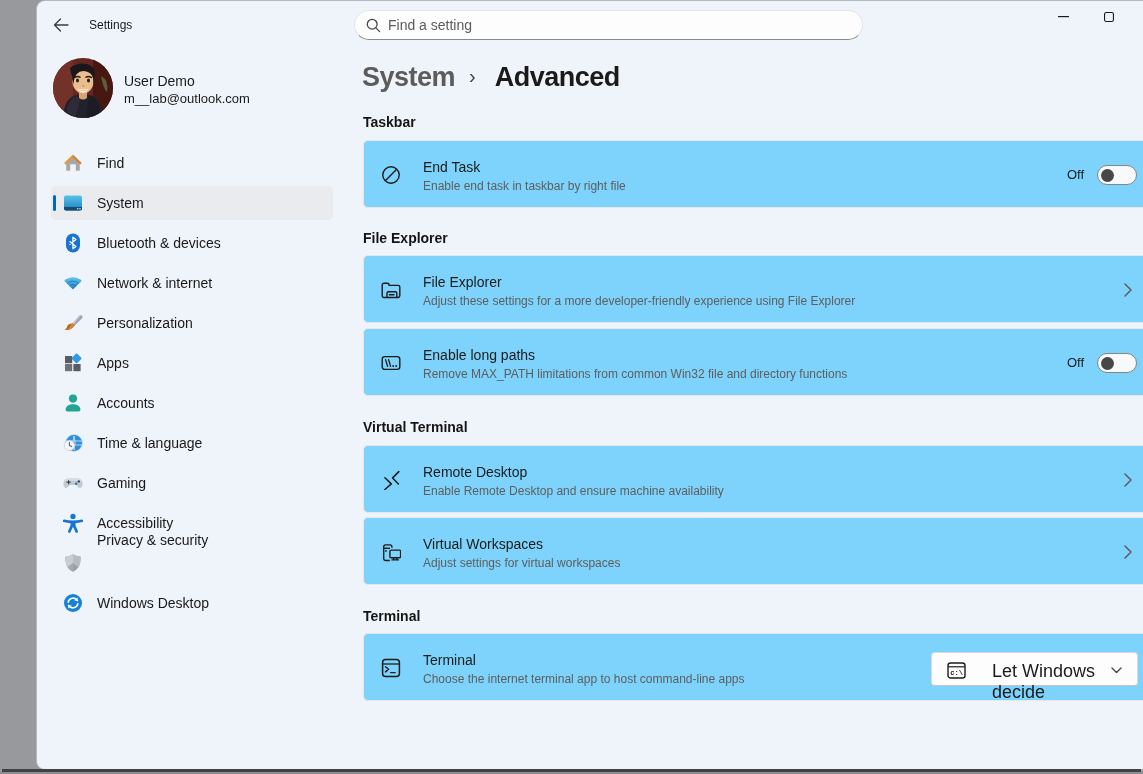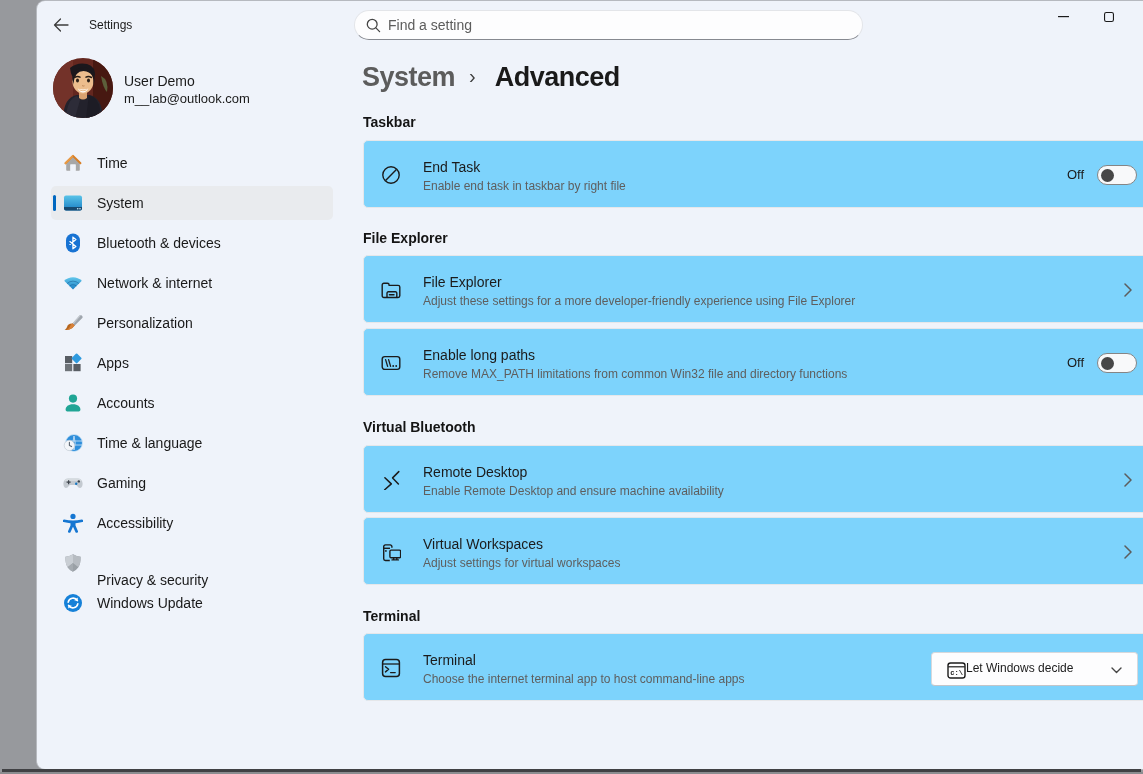--- a/index.html
+++ b/index.html
@@ -100,21 +100,21 @@
 <div class="abs uname">User Demo</div>
 <div class="abs umail">m__lab@outlook.com</div>
 
 <div class="abs nav-item" style="top:145px"></div>
 <svg class="abs nav-ic" style="top:153px" viewBox="0 0 20 20">
   <path d="M3.2 9 L10 3.2 L16.8 9 L16.8 17 a0.8 0.8 0 0 1 -0.8 0.8 L12.6 17.8 L12.6 11.4 L7.4 11.4 L7.4 17.8 L4 17.8 a0.8 0.8 0 0 1 -0.8 -0.8 Z" fill="#a7a7a7"></path>
   <path d="M7.4 17.8 L7.4 11.4 L12.6 11.4 L12.6 17.8 Z" fill="#eff3fa"></path>
   <path d="M1.8 9.6 L9.3 2.2 a1 1 0 0 1 1.4 0 L18.2 9.6 a1 1 0 0 1 -1.4 1.4 L10 4.3 L3.2 11 a1 1 0 0 1 -1.4 -1.4 Z" fill="#d97f26"></path>
   <path d="M1.8 9.6 L9.3 2.2 a1 1 0 0 1 0.7 -0.3 L10 4.3 L3.2 11 a1 1 0 0 1 -1.4 -1.4 Z" fill="#e89a44"></path>
 </svg>
-<div class="abs nav-tx" style="top:153px">Time</div>
+<div class="abs nav-tx" style="top:153px">Find</div>
 
 <div class="abs nav-item sel" style="top:186px"></div>
 <div class="abs nav-pill" style="top:195px"></div>
 <svg class="abs nav-ic" style="top:193px" viewBox="0 0 20 20">
   <defs>
           <linearGradient id="sysg" x1="0" y1="0" x2="0" y2="1">
     <stop offset="0" stop-color="#59c3e8"></stop>
             <stop offset="1" stop-color="#1a7fc4"></stop>
           </linearGradient>
         </defs>
@@ -189,30 +189,30 @@
   <path d="M1.2 6.6 Q5.5 7.6 10 7.6 Q14.5 7.6 18.8 6.6 a1.3 1.3 0 0 1 0.6 2.5 Q15.4 10 12.5 10.2 L12.5 12.4 L14.9 17.9 a1.35 1.35 0 0 1 -2.5 1.1 L10 13.7 L7.6 19 a1.35 1.35 0 0 1 -2.5 -1.1 L7.5 12.4 L7.5 10.2 Q4.6 10 0.6 9.1 a1.3 1.3 0 0 1 0.6 -2.5 Z"></path>
 </svg>
 <div class="abs nav-tx" style="top:513px">Accessibility</div>
 
 <svg class="abs nav-ic" style="top:553px" viewBox="0 0 20 20">
   <path d="M10 1.2 Q13.6 3.4 17.6 3.8 Q17.8 10.6 15.4 14.2 Q13.2 17.4 10 18.8 Q6.8 17.4 4.6 14.2 Q2.2 10.6 2.4 3.8 Q6.4 3.4 10 1.2 Z" fill="#9aa0a6"></path>
   <path d="M10 1.2 Q13.6 3.4 17.6 3.8 Q17.8 10.6 15.4 14.2 L10 10 Z" fill="#b7bcc2"></path>
   <path d="M10 1.2 Q6.4 3.4 2.4 3.8 Q2.2 10.6 4.6 14.2 L10 10 Z" fill="#c9ced4"></path>
   <path d="M4.6 14.2 Q6.8 17.4 10 18.8 L10 10 Z" fill="#a5abb1"></path>
 </svg>
-<div class="abs nav-tx" style="top:570px">Privacy &amp; security</div>
+<div class="abs nav-tx" style="top:530px">Privacy &amp; security</div>
 
 <svg class="abs nav-ic" style="top:593px" viewBox="0 0 20 20">
   <circle cx="10" cy="10" r="9" fill="#1681d8"></circle>
   <path d="M5.2 9.2 a5 5 0 0 1 9.2 -1.6" stroke="#fff" stroke-width="1.6" fill="none" stroke-linecap="round"></path>
   <path d="M14.8 4.6 L14.6 8.1 L11.2 7.2 Z" fill="#fff"></path>
   <path d="M14.8 10.8 a5 5 0 0 1 -9.2 1.6" stroke="#fff" stroke-width="1.6" fill="none" stroke-linecap="round"></path>
   <path d="M5.2 15.4 L5.4 11.9 L8.8 12.8 Z" fill="#fff"></path>
 </svg>
-<div class="abs nav-tx" style="top:593px">Windows Update</div>
+<div class="abs nav-tx" style="top:593px">Windows Desktop</div>
 
 <div class="abs crumb"><span class="dim">System</span><span class="sep">›</span><span>Advanced</span></div>
 
 <div class="abs shead" style="top:114px">Taskbar</div>
 <div class="abs card" style="top:140px" id="card-endtask">
   <svg class="cic" viewBox="0 0 20 20" fill="none" stroke="#1b1b1b" stroke-width="1.4">
     <circle cx="10" cy="10" r="8.2"></circle>
           <path d="M4.6 15.4 L15.4 4.6"></path>
   </svg>
   <div class="ct">End Task</div>
@@ -244,21 +244,21 @@
     <circle cx="15.2" cy="13" r="0.9" fill="#1b1b1b" stroke="none"></circle>
   </svg>
   <div class="ct">Enable long paths</div>
   <div class="cs">Remove MAX_PATH limitations from common Win32 file and directory functions</div>
   <div class="off">Off</div>
   <div class="tog">
           <div class="knob"></div>
         </div>
 </div>
 
-<div class="abs shead" style="top:419px">Virtual Bluetooth</div>
+<div class="abs shead" style="top:419px">Virtual Terminal</div>
 <div class="abs card" style="top:517px" id="card-vw">
   <svg class="cic" viewBox="0 0 20 20" fill="none" stroke="#1b1b1b" stroke-width="1.4" stroke-linejoin="round">
     <path d="M8.8 18.5 h-4.4 a1.7 1.7 0 0 1 -1.7 -1.7 v-12.2 a1.7 1.7 0 0 1 1.7 -1.7 h4.8 a1.7 1.7 0 0 1 1.7 1.7 v1.2"></path>
     <path d="M2.8 6.3 h6.2"></path>
           <path d="M4.9 8.9 h0.02" stroke-width="1.8" stroke-linecap="round"></path>
     <rect x="8.9" y="8.1" width="10.7" height="7.7" rx="1.2"></rect>
     <path d="M12.6 15.8 v2 M15.8 15.8 v2 M11 17.9 h6.4" stroke-linecap="round"></path>
   </svg>
   <div class="ct">Virtual Workspaces</div>
   <div class="cs">Adjust settings for virtual workspaces</div>
@@ -287,21 +287,21 @@
     <path d="M9.6 14.6 h4.6" stroke-width="1.4" stroke-linecap="round"></path>
   </svg>
   <div class="ct">Terminal</div>
   <div class="cs">Choose the internet terminal app to host command-line apps</div>
   <div class="ddbtn">
     <svg style="position:absolute;left:15px;top:8px" width="19" height="19" viewBox="0 0 19 19" fill="none" stroke="#1b1b1b">
       <rect x="1" y="2" width="17" height="15" rx="2.6" stroke-width="1.4"></rect>
       <path d="M1.2 5.8 h16.6" stroke-width="1.2"></path>
       <text x="3.2" y="13.6" font-family="Liberation Mono, monospace" font-size="7.2" font-weight="bold" fill="#1b1b1b" stroke="none">c:\</text>
     </svg>
-    <div style="position:absolute;left:34px;top:8px;font-size:12px;color:#1b1b1b">Let Windows decide</div>
+    <div style="position:absolute;left:60px;top:8px;font-size:18px;color:#1b1b1b">Let Windows decide</div>
     <svg style="position:absolute;right:15px;top:14px" width="11" height="7" viewBox="0 0 11 7" fill="none" stroke="#454545" stroke-width="1.4" stroke-linecap="round" stroke-linejoin="round">
             <path d="M1 1 L5.5 5.5 L10 1"></path>
           </svg>
   </div>
 </div>
 
 </div>
   </div>
 <div class="bb1"></div>
 <div class="bb2"></div>

